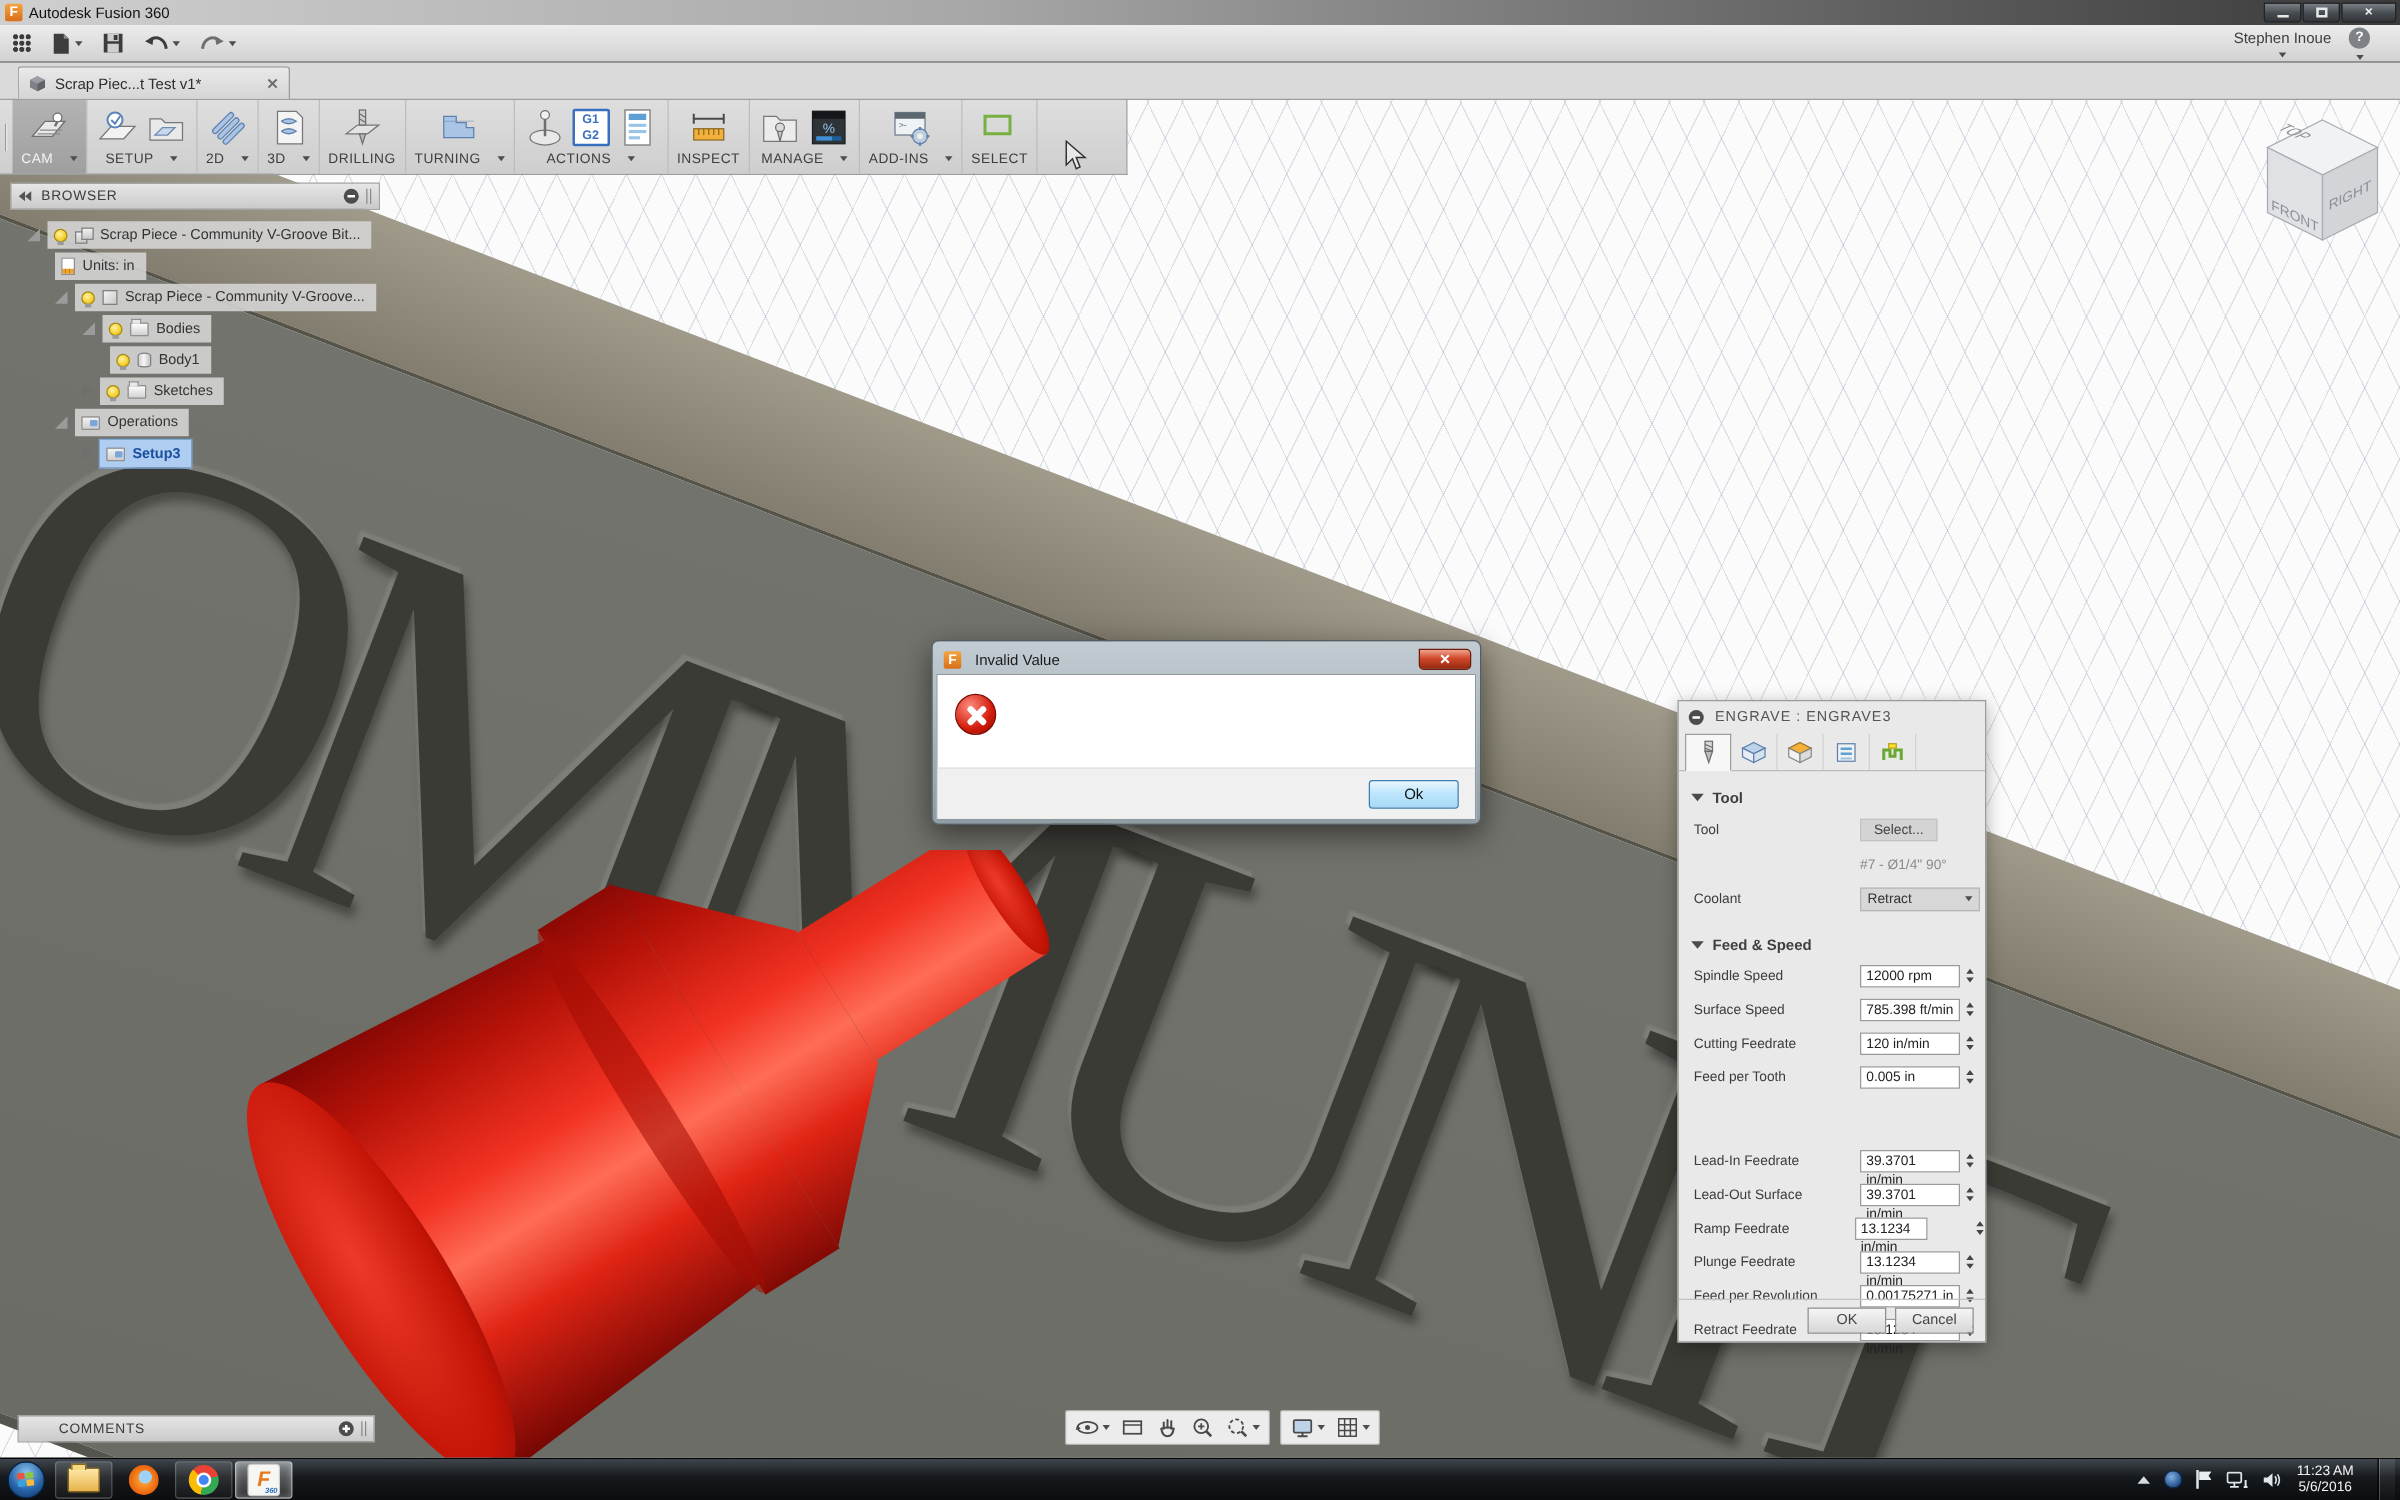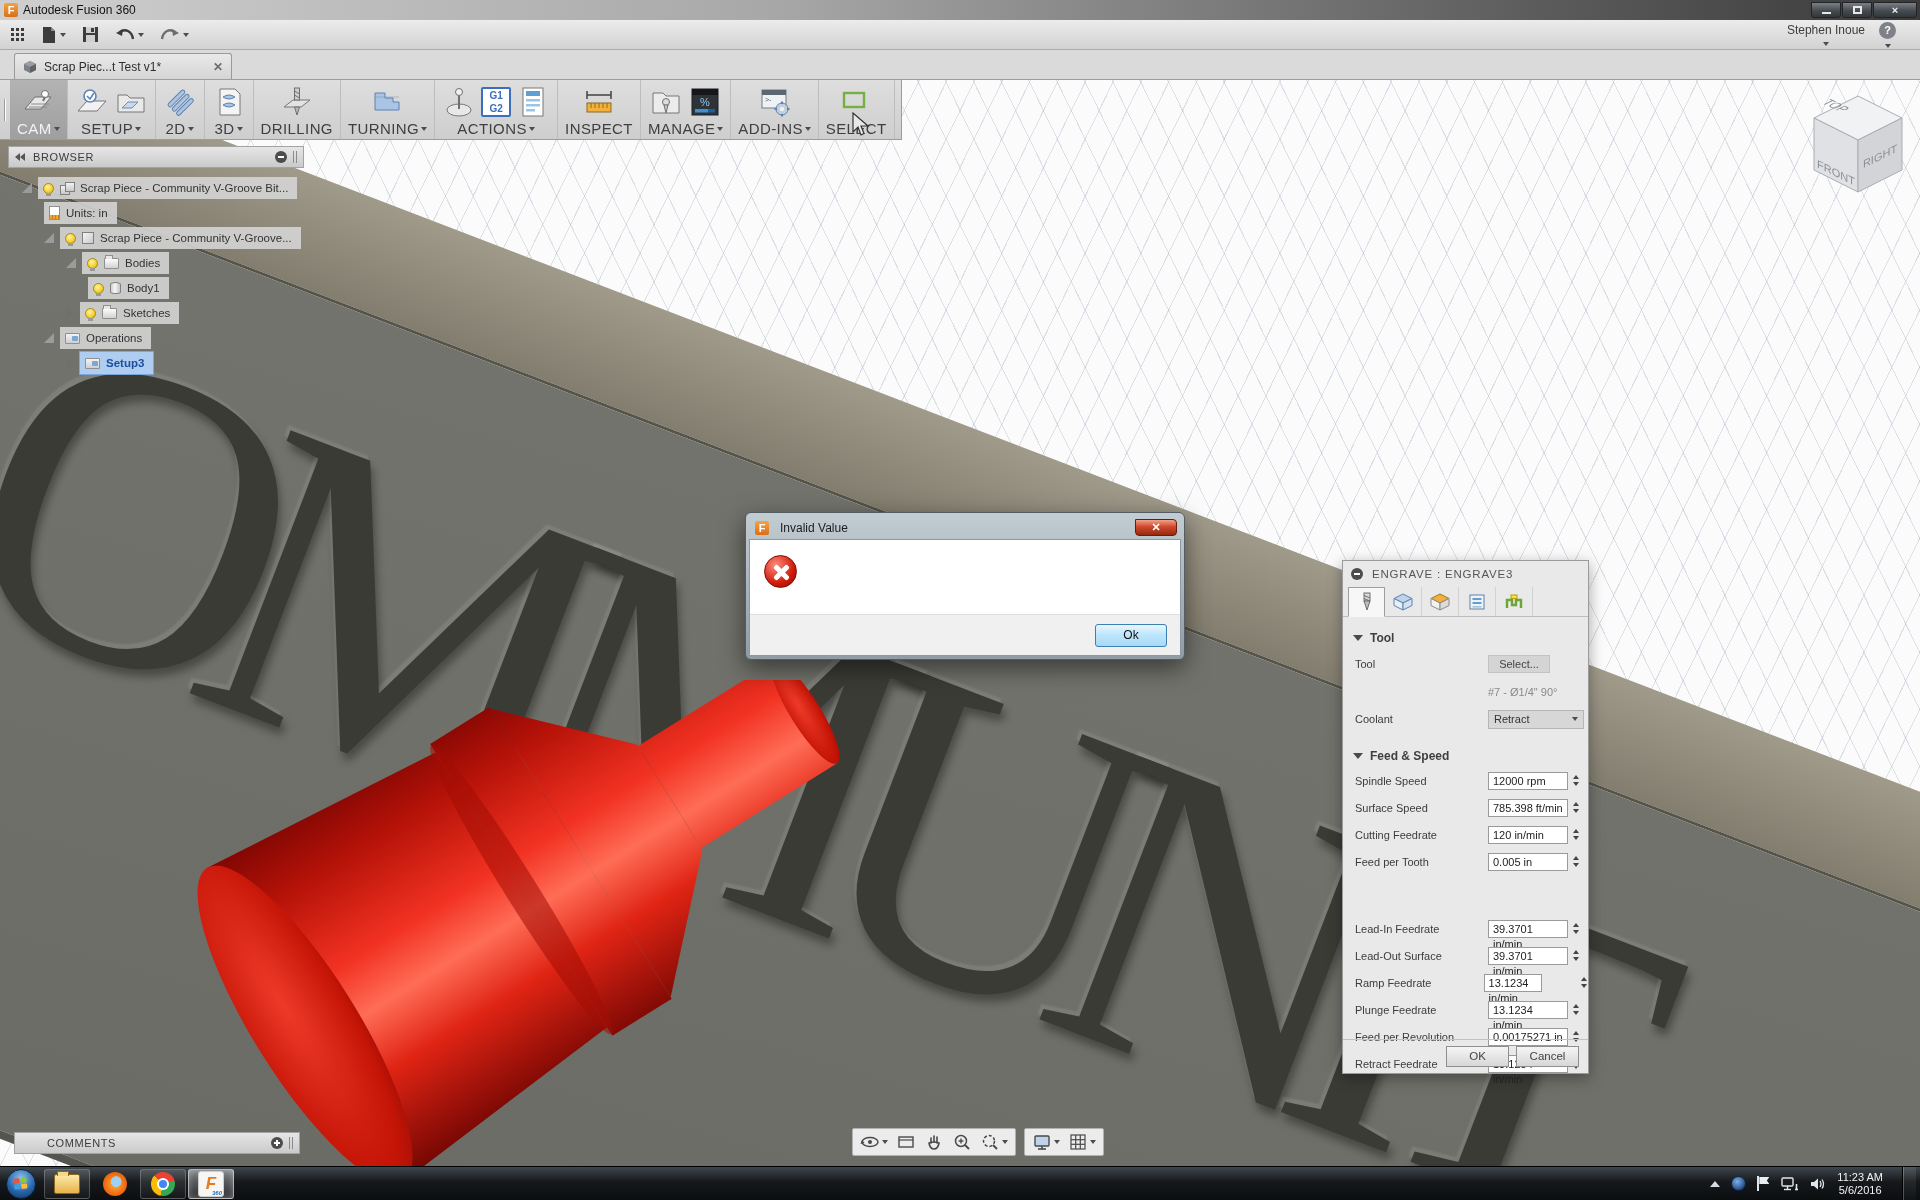--- a/index.html
+++ b/index.html
@@ -51,21 +51,21 @@
   .viewcube{position:absolute;right:6px;top:6px;z-index:2;}
   .cursor-svg{position:absolute;left:852px;top:32px;z-index:40;}
 
   
   .ribbon{position:absolute;top:0;left:0;width:902px;height:60px;background:linear-gradient(#dedede,#cecece);border-bottom:1px solid #9c9c9c;border-right:1px solid #9c9c9c;display:flex;z-index:10;}
   .grip{width:10px;display:flex;align-items:center;justify-content:center;}
   .grip i{display:block;width:2px;height:22px;background:#9a9a9a;border-right:1px solid #fff;}
   .rgroup{display:flex;flex-direction:column;align-items:center;justify-content:flex-start;border-right:1px solid #bdbdbd;padding:3px 7px 2px;}
   .rgroup.active{background:linear-gradient(#b3b3b3,#9f9f9f);}
   .ricons{display:flex;gap:5px;align-items:center;height:38px;}
-  .rlabel{font-size:15px;color:#3f3f3f;letter-spacing:.4px;display:flex;align-items:center;gap:2px;margin-top:0;}
+  .rlabel{font-size:11px;color:#3f3f3f;letter-spacing:.4px;display:flex;align-items:center;gap:13px;margin-top:0;}
   .rgroup.active .rlabel{color:#f3f3f3;}
   .ric{width:34px;height:34px;}
   .g1g2{width:30px;height:30px;border:2px solid #3a6ebf;border-radius:2px;background:#fff;color:#3a6ebf;font-size:10px;font-weight:bold;line-height:13px;text-align:center;}
 
   
   .browser{position:absolute;left:8px;top:66px;width:296px;z-index:10;font-size:11.5px;}
   .panel-bar{height:22px;background:linear-gradient(#e6e6e6,#cacaca);border:1px solid #a3a3a3;display:flex;align-items:center;padding:0 6px;color:#3c3c3c;letter-spacing:.6px;font-size:11px;}
   .panel-bar .bar-title{margin-left:8px;flex:1;}
   .tri-l{width:0;height:0;border-top:4px solid transparent;border-bottom:4px solid transparent;border-right:5px solid #555;display:inline-block;}
   .circ-minus{width:12px;height:12px;border-radius:50%;background:#4c4c4c;position:relative;}

